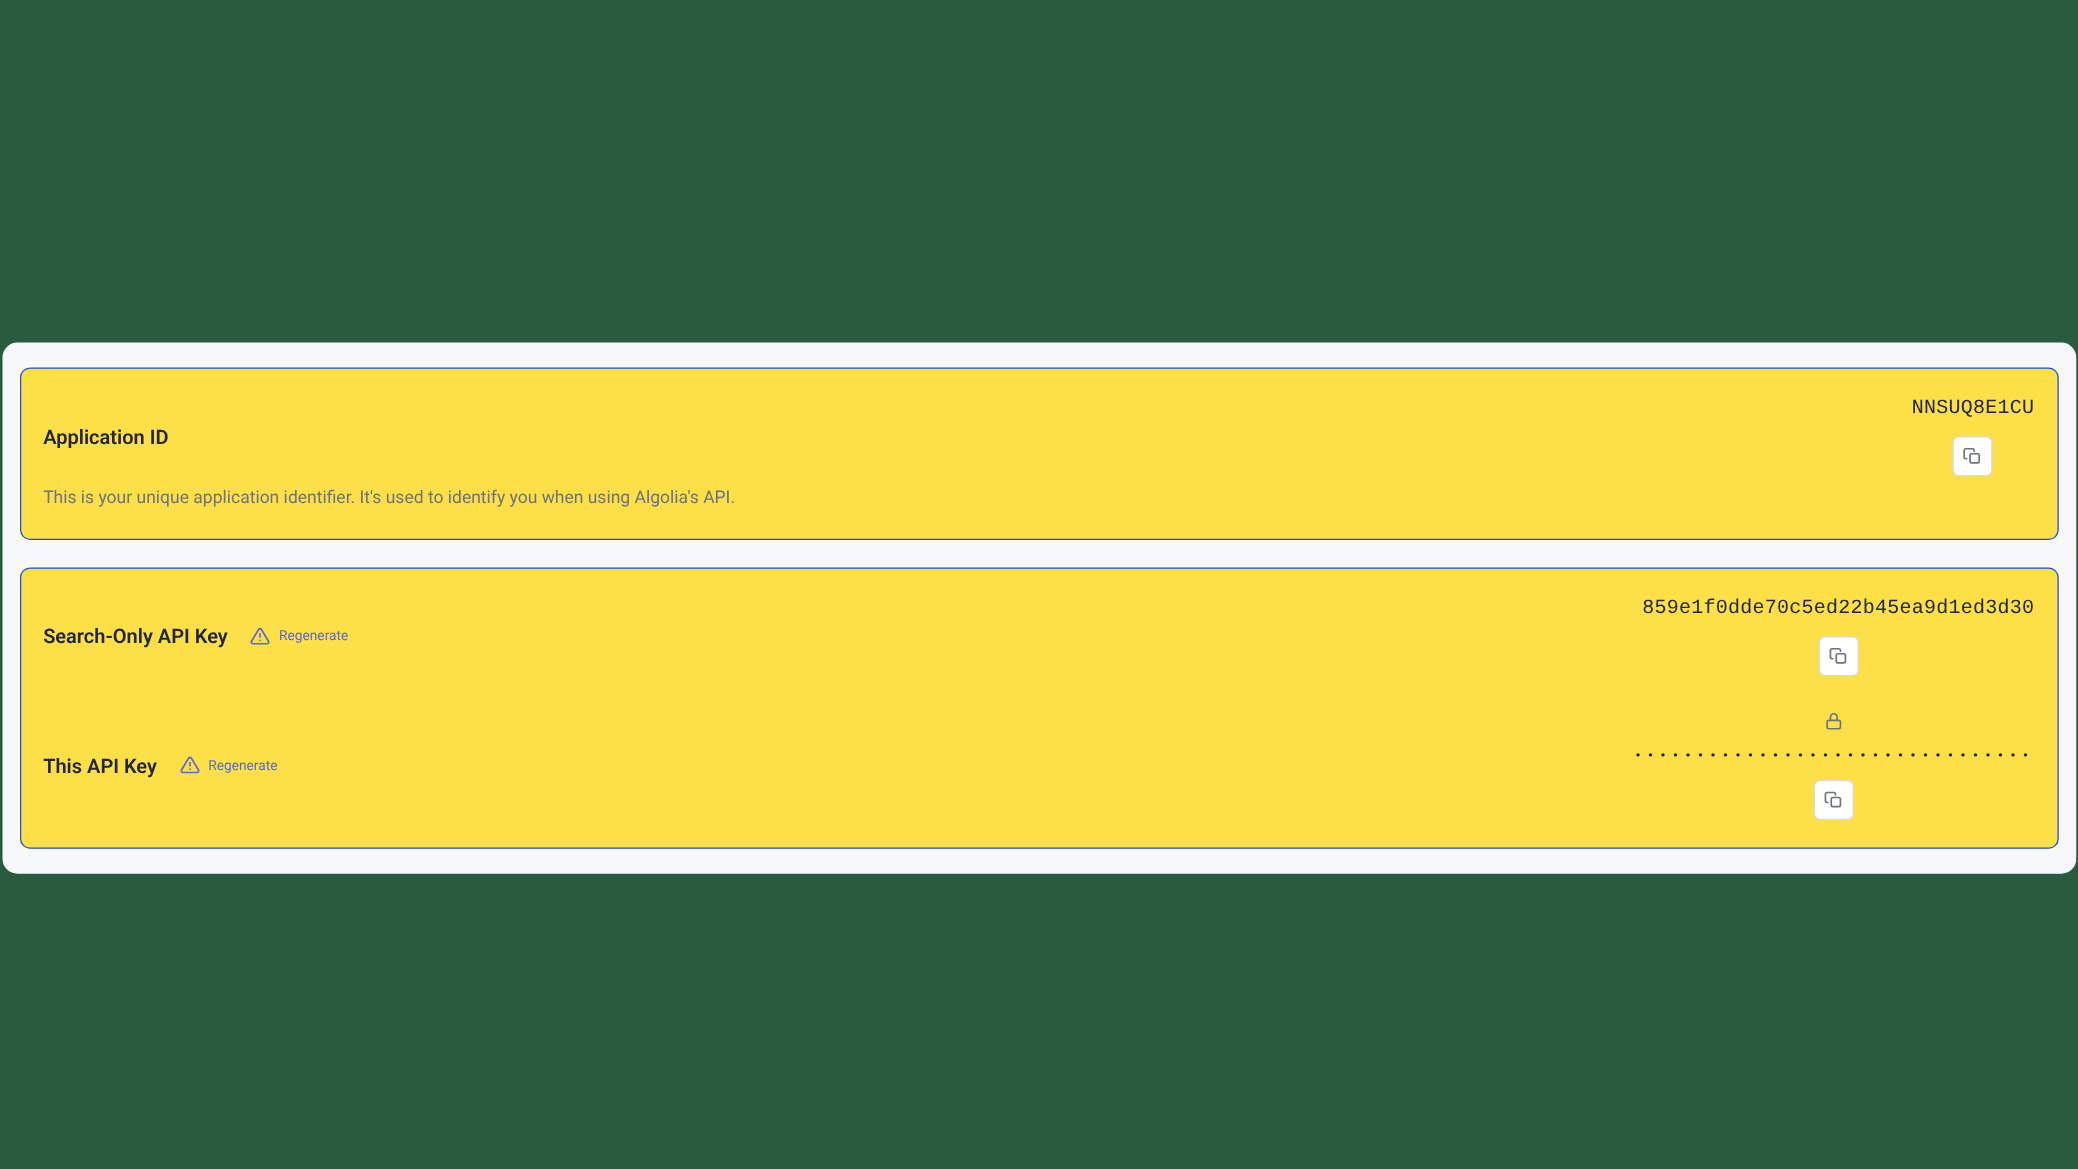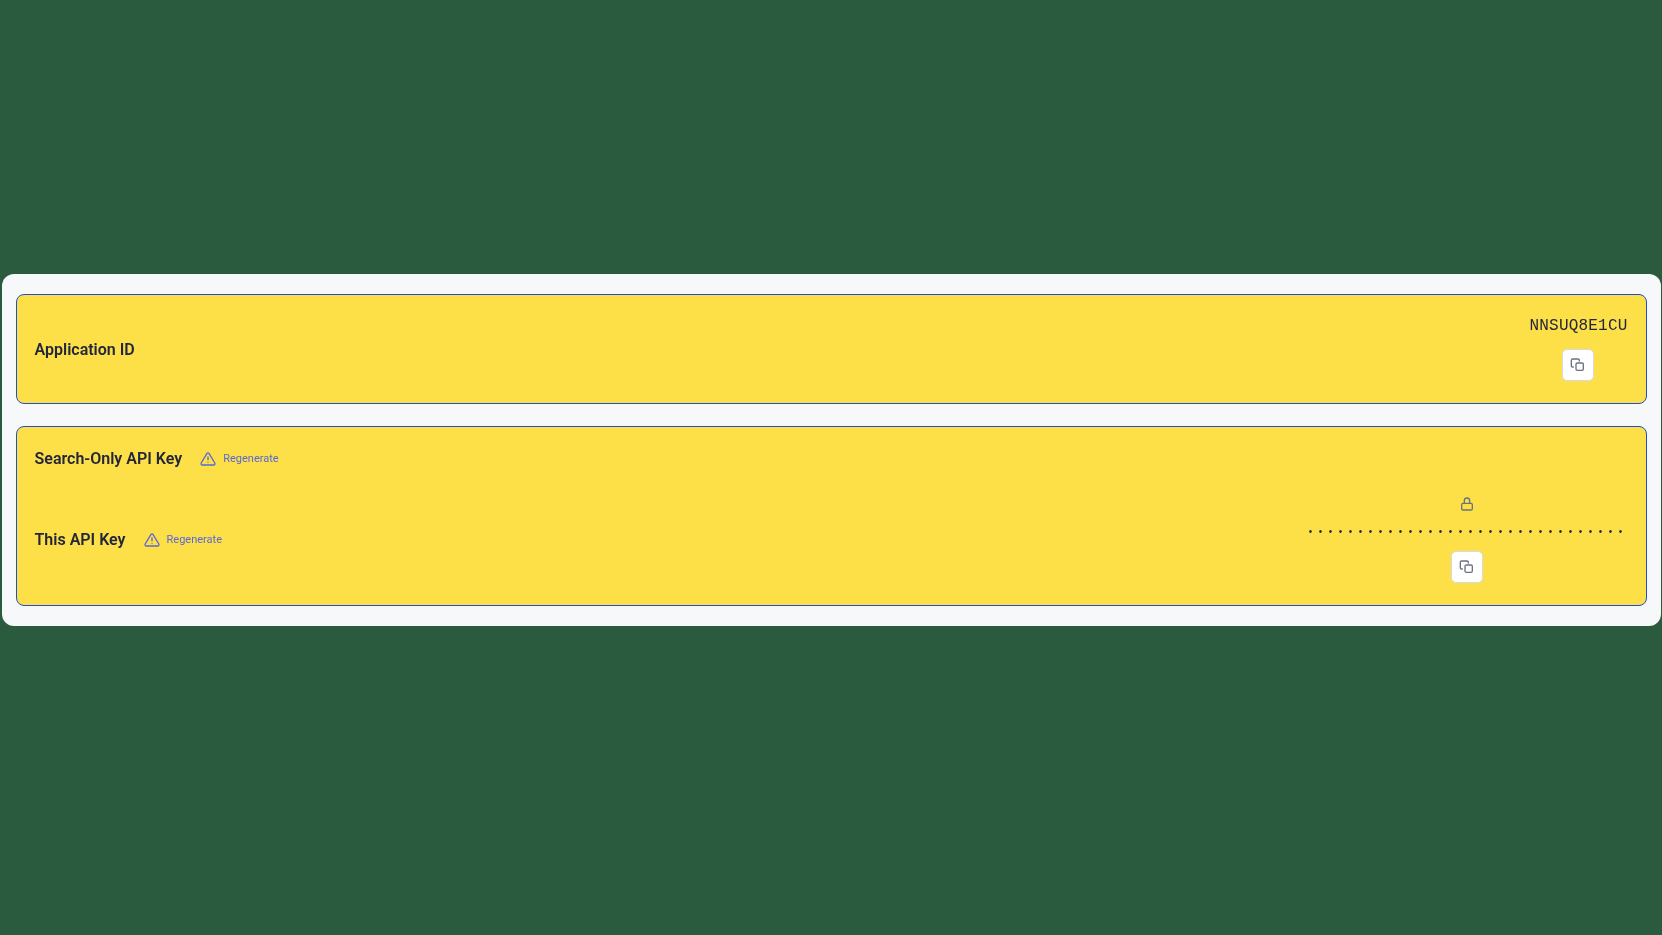--- a/index.html
+++ b/index.html
@@ -142,38 +142,50 @@
         <button class="copy-btn">
           <span>
             <svg width="16" height="16" viewBox="0 0 24 24" fill="none" stroke="currentColor" stroke-width="2" stroke-linecap="round" stroke-linejoin="round">
               <rect x="9" y="9" width="11" height="11" rx="2"></rect>
               <path d="M5 15H4a2 2 0 0 1-2-2V5a2 2 0 0 1 2-2h8a2 2 0 0 1 2 2v1"></path>
             </svg>
           </span>
         </button>
       </div>
     </div>
+    <div class="description">This is your unique application identifier. It's used to identify you when using Algolia's API.</div>
   </div>
 
   <div class="card">
 
     <div class="inner-row">
       <div class="row-top">
         <div class="left-col">
           <div class="title">Search-Only API Key</div>
           <span class="regenerate">
             <span>
               <svg width="16" height="16" viewBox="0 0 24 24" fill="none" stroke="currentColor" stroke-width="2" stroke-linecap="round" stroke-linejoin="round">
                 <path d="M10.29 3.86 1.82 18a2 2 0 0 0 1.71 3h16.94a2 2 0 0 0 1.71-3L13.71 3.86a2 2 0 0 0-3.42 0z"></path>
                 <line x1="12" y1="9" x2="12" y2="13"></line>
                 <line x1="12" y1="17" x2="12.01" y2="17"></line>
               </svg>
             </span>
             <span>Regenerate</span>
           </span>
+        </div>
+        <div class="right-col">
+          <div class="value">859e1f0dde70c5ed22b45ea9d1ed3d30</div>
+          <button class="copy-btn">
+            <span>
+              <svg width="16" height="16" viewBox="0 0 24 24" fill="none" stroke="currentColor" stroke-width="2" stroke-linecap="round" stroke-linejoin="round">
+                <rect x="9" y="9" width="11" height="11" rx="2"></rect>
+                <path d="M5 15H4a2 2 0 0 1-2-2V5a2 2 0 0 1 2-2h8a2 2 0 0 1 2 2v1"></path>
+              </svg>
+            </span>
+          </button>
         </div>
       </div>
     </div>
 
     <div class="inner-row">
       <div class="row-top">
         <div class="left-col">
           <div class="title">This API Key</div>
           <span class="regenerate">
             <span>

